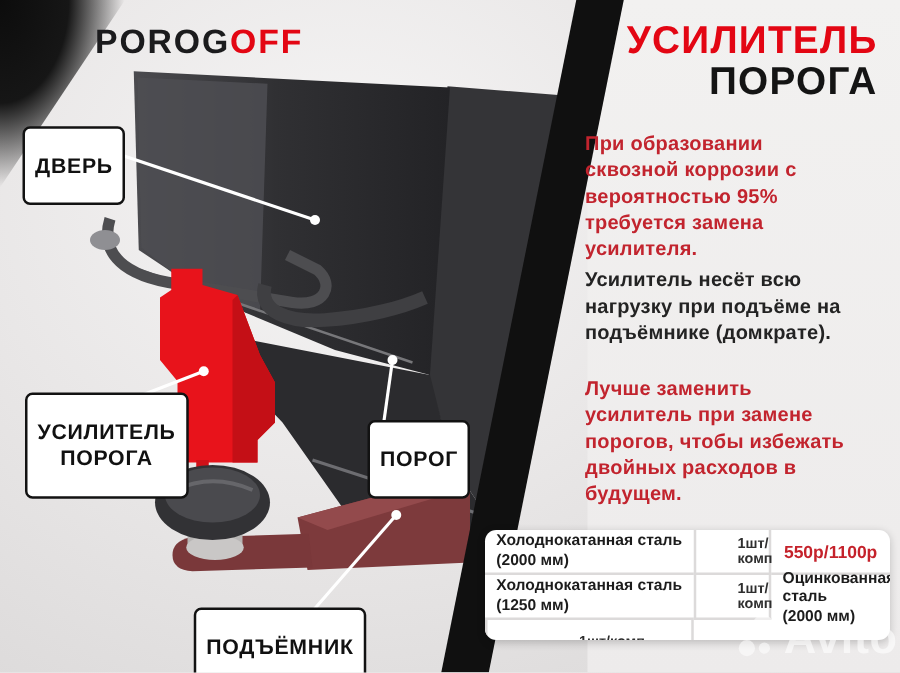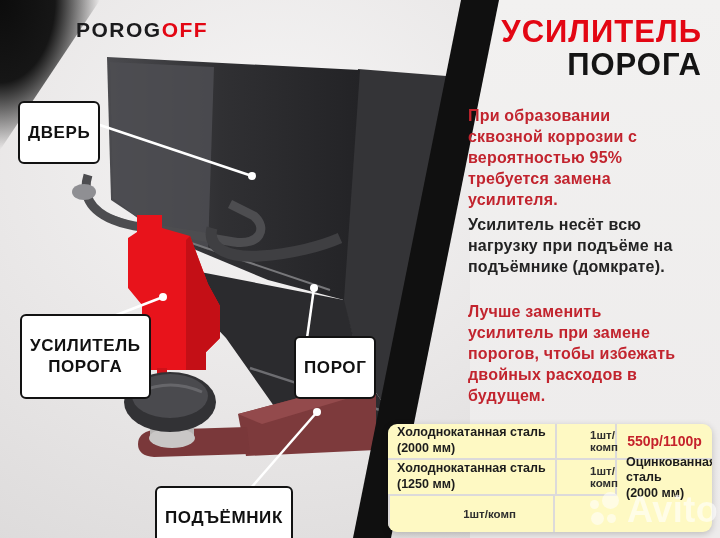--- a/index.html
+++ b/index.html
@@ -14,21 +14,21 @@
   }
   .right-bg{
     position:absolute;left:470px;top:0;width:250px;height:538px;
     background:linear-gradient(180deg,#f2f1f0 0%,#edebeb 100%);
   }
   svg.diagram{position:absolute;left:0;top:0;z-index:2;}
 
   
   .logo{
     position:absolute;left:76px;top:18px;z-index:5;
-    font-size:21px;font-weight:800;letter-spacing:1.5px;color:#1b1b1d;
+    font-size:27px;font-weight:800;letter-spacing:1.5px;color:#1b1b1d;
   }
   .logo .accent{color:#e30613;}
 
   
   .callout{
     position:absolute;z-index:6;background:#fff;border:2px solid #121212;
     border-radius:6px;padding:19px 8px;font-size:17px;font-weight:700;
     letter-spacing:.6px;color:#111;white-space:pre-line;line-height:1.25;
   }
   .callout.center{text-align:center;}
@@ -48,22 +48,22 @@
     white-space:pre-line;
   }
   .para.red{color:#c2242e;}
   .para.dark{color:#232323;}
   .p1{top:105px;}
   .p2{top:214px;}
   .p3{top:301px;}
 
   
   .price-table{
-    position:absolute;left:388px;top:424px;width:324px;height:108px;z-index:7;
-    background:#fef9c3;border-radius:9px;box-shadow:0 2px 7px rgba(0,0,0,.2);
+    position:absolute;left:388px;top:424px;width:324px;height:88px;z-index:7;
+    background:#ffffff;border-radius:9px;box-shadow:0 2px 7px rgba(0,0,0,.2);
     display:grid;grid-template-columns:167px 62px 95px;grid-auto-rows:36px;
     overflow:hidden;
   }
   .price-table .cell{
     display:flex;align-items:center;box-sizing:border-box;
     border-bottom:2px solid #dcdada;
   }
   .price-table .cell.last{border-bottom:none;}
   .cell.name{padding-left:9px;font-size:12.5px;font-weight:700;color:#1c1c1c;
     line-height:1.25;white-space:pre-line;}

